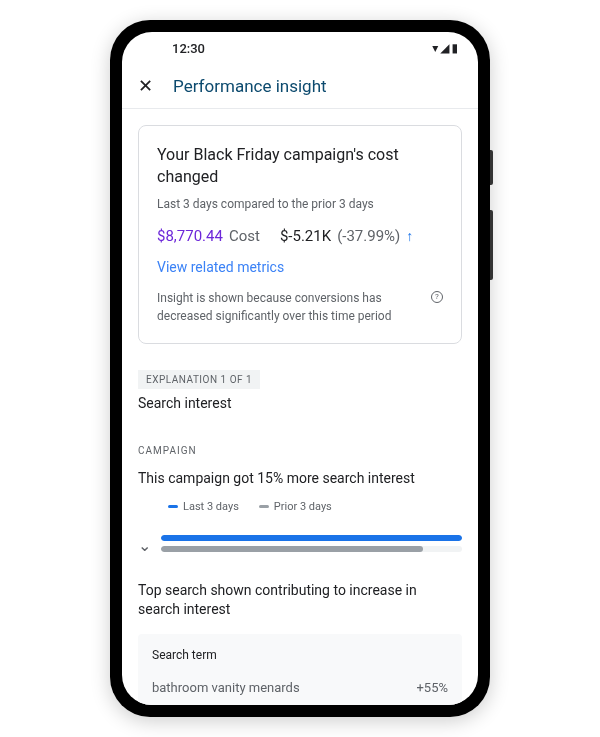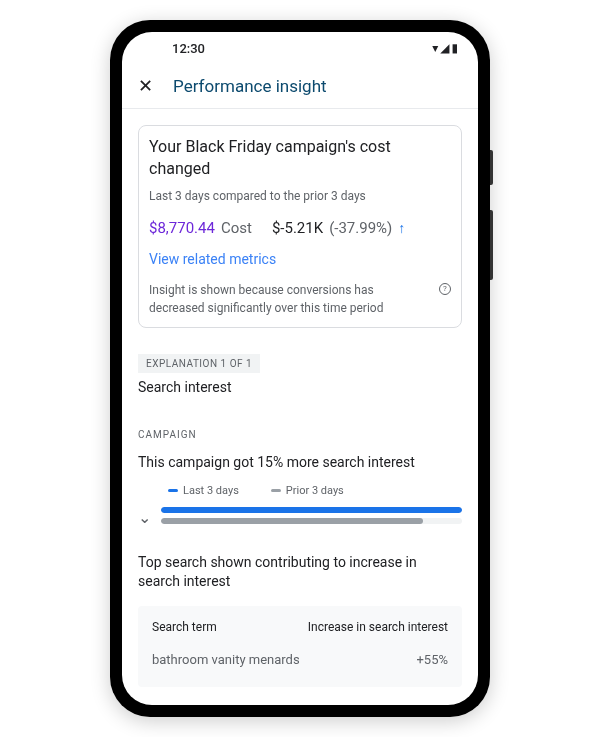--- a/index.html
+++ b/index.html
@@ -78,21 +78,21 @@
       font-weight: 400;
     }
     .content {
       padding: 16px;
       overflow-y: auto;
       height: calc(100% - 77px);
     }
     .insight-card {
       border: 1px solid #dadce0;
       border-radius: 8px;
-      padding: 10px;
+      padding: 18px;
       margin-bottom: 24px;
     }
     .insight-title {
       font-size: 16px;
       color: #202124;
       margin-bottom: 8px;
       line-height: 1.4;
     }
     .insight-subtitle {
       font-size: 12px;
@@ -160,22 +160,22 @@
       letter-spacing: 1px;
       margin-bottom: 14px;
     }
     .campaign-text {
       font-size: 14px;
       color: #202124;
       margin-bottom: 14px;
     }
     .legend {
       display: flex;
-      gap: 32px;
-      margin-bottom: 10px;
+      gap: 20px;
+      margin-bottom: 22px;
       font-size: 11px;
       color: #5f6368;
       padding-left: 30px;
     }
     .legend-item { display: flex; align-items: center; gap: 5px; }
     .legend-swatch {
       width: 10px;
       height: 3px;
       border-radius: 2px;
     }
@@ -301,21 +301,20 @@
             <div class="bar-fill fill-gray"></div>
           </div>
         </div>
       </div>
 
       <div class="terms-title">Top search shown contributing to increase in search interest</div>
 
       <div class="terms-table">
         <div class="terms-header">
           <span>Search term</span>
-          <span>Increase in search interest</span>
         </div>
         <div class="terms-row">
           <span>bathroom vanity menards</span>
           <span>+55%</span>
         </div>
 
       </div>
 
     </div>
   </div>

